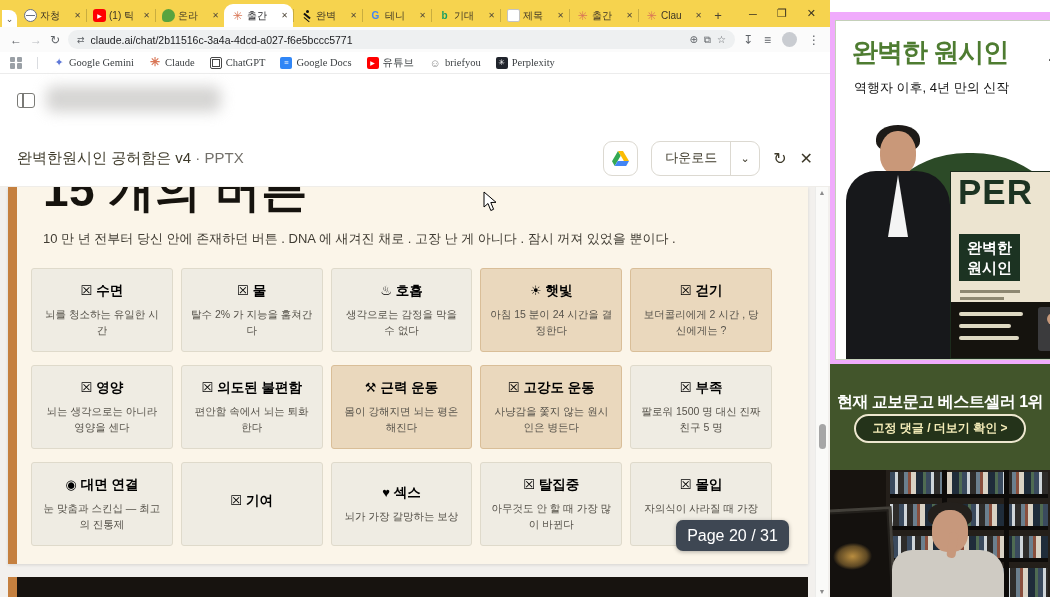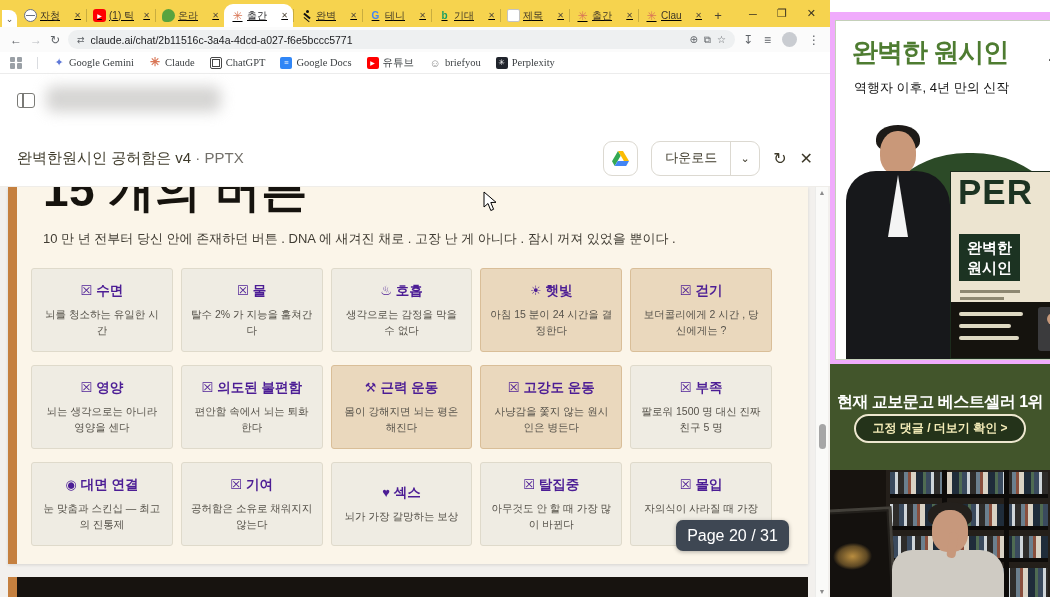--- a/index.html
+++ b/index.html
@@ -89,21 +89,21 @@
   .iconbtn { color:#3d3929; font-size:16px; }
 
   
   .viewer { position:absolute; left:0; top:187px; width:830px; height:410px; background:#F2F0ED; overflow:hidden; }
   .slide { position:absolute; left:8px; top:0; width:800px; height:377px; background:#FBF5E9; border-left:9px solid #C5803F; overflow:hidden; box-shadow:0 1px 3px rgba(0,0,0,.12); }
   .heading { margin:-20px 0 0 26px; font-size:46px; font-weight:bold; color:#16130e; letter-spacing:.5px; line-height:1; white-space:nowrap; }
   .subtitle { margin:17px 26px 0; font-size:13px; color:#403c33; }
   .grid { display:grid; grid-template-columns:repeat(5,1fr); grid-auto-rows:84px; gap:13px 8px; margin:20px 36px 0 14px; }
   .card { background:#EFECE3; border:1px solid #DFDACB; border-radius:3px; display:flex; flex-direction:column; align-items:center; justify-content:center; text-align:center; padding:4px 8px; }
   .card.hl { background:#EAD8BD; border-color:#D9BE98; }
-  .card .ct { font-size:13.5px; font-weight:bold; color:#4c1d95; margin-bottom:7px; white-space:nowrap; }
+  .card .ct { font-size:13.5px; font-weight:bold; color:#000000; margin-bottom:7px; white-space:nowrap; }
   .card .ci { font-weight:normal; margin-right:4px; font-size:13px; }
   .card .cb { font-size:10.5px; color:#56524a; line-height:1.45; }
   .nextslide { position:absolute; left:8px; top:390px; width:800px; height:20px; background:#17130F; border-left:9px solid #C5803F; }
   .pagebadge { position:absolute; left:676px; top:333px; width:113px; height:31px; background:#3E4753; border-radius:7px; color:#fff; font-size:16px; display:flex; align-items:center; justify-content:center; box-shadow:0 1px 4px rgba(0,0,0,.3); z-index:5; }
   .vscroll { position:absolute; right:2px; top:0; width:13px; height:410px; background:#FAFAF8; border-left:1px solid #ececea; }
   .vscroll .up,.vscroll .dn { position:absolute; left:0; right:0; text-align:center; font-size:7px; color:#8b8b8b; }
   .vscroll .up { top:2px; } .vscroll .up::before{content:"▲";}
   .vscroll .dn { bottom:2px; } .vscroll .dn::before{content:"▼";}
   .vthumb { position:absolute; left:3px; width:7px; top:237px; height:25px; background:#A6A6A6; border-radius:4px; }
 
@@ -154,21 +154,21 @@
   .wm-body { position:absolute; left:62px; top:80px; width:112px; height:60px; background:#CFCBC3; border-radius:20px 24px 0 0; z-index:2; }
   .wm-hand { position:absolute; left:118px; top:62px; width:9px; height:26px; background:#C7987C; border-radius:4px; transform:rotate(8deg); z-index:4; }
 </style>
 </head>
 <body>
 
 <div class="browser">
 
   <div class="tabstrip">
     <div class="tabsearch">⌄</div>
-    <div style="display:flex;align-items:center;text-decoration:underline;">
+    <div style="display:flex;align-items:center;">
         <div class="tab">
     <span class="fav ico-globe"></span>
     <span class="tlabel">자청</span>
     <span class="tclose"></span>
   </div>
         <div class="tab">
     <span class="fav ico-youtube"></span>
     <span class="tlabel">(1) 틱</span>
     <span class="tclose"></span>
   </div>
@@ -351,21 +351,20 @@
           <div class="card">
     <div class="ct"><span class="ci">☒</span><span>부족</span></div>
     <div class="cb">팔로워 1500 명 대신 진짜 친구 5 명</div>
   </div>
           <div class="card">
     <div class="ct"><span class="ci">◉</span><span>대면 연결</span></div>
     <div class="cb">눈 맞춤과 스킨십 — 최고의 진통제</div>
   </div>
           <div class="card">
     <div class="ct"><span class="ci">☒</span><span>기여</span></div>
-    <div class="cb">공허함은 소유로 채워지지 않는다</div>
   </div>
           <div class="card">
     <div class="ct"><span class="ci">♥</span><span>섹스</span></div>
     <div class="cb">뇌가 가장 갈망하는 보상</div>
   </div>
           <div class="card">
     <div class="ct"><span class="ci">☒</span><span>탈집중</span></div>
     <div class="cb">아무것도 안 할 때 가장 많이 바뀐다</div>
   </div>
           <div class="card">

